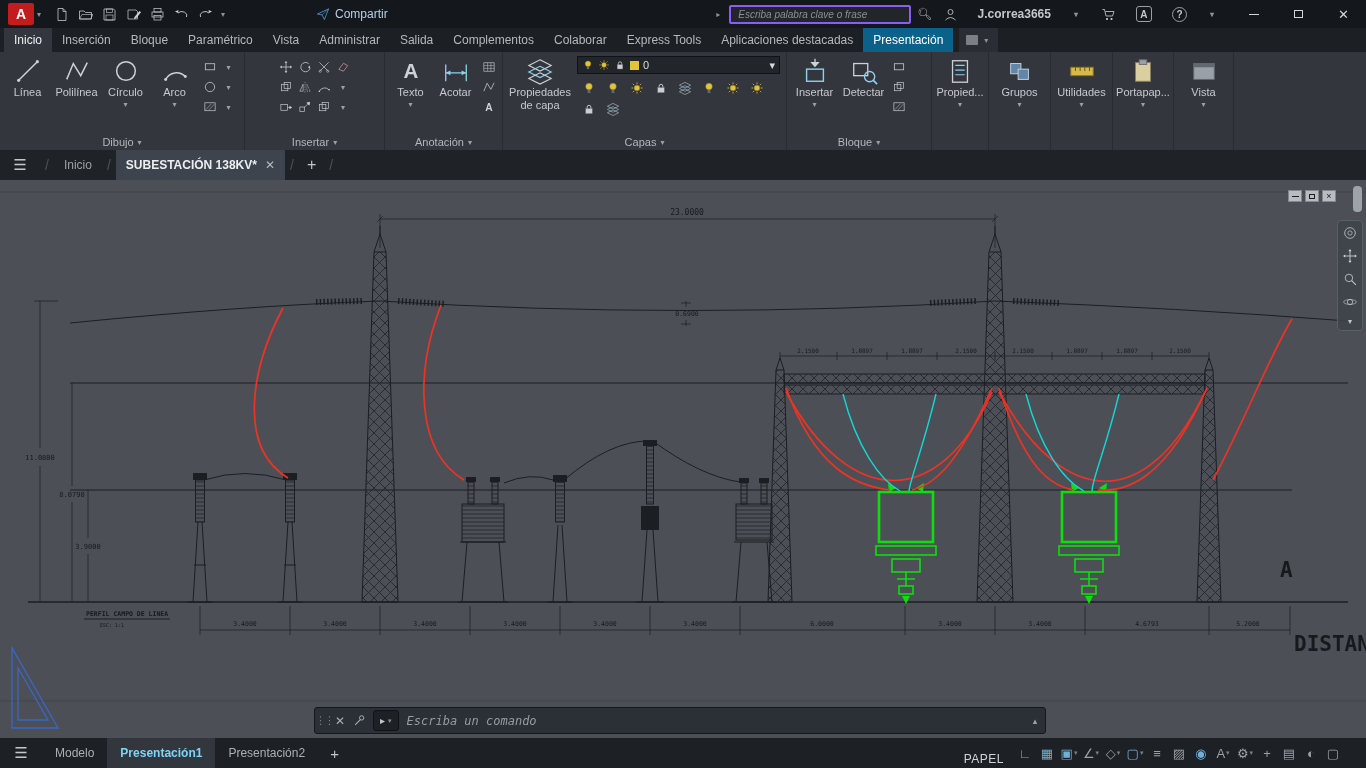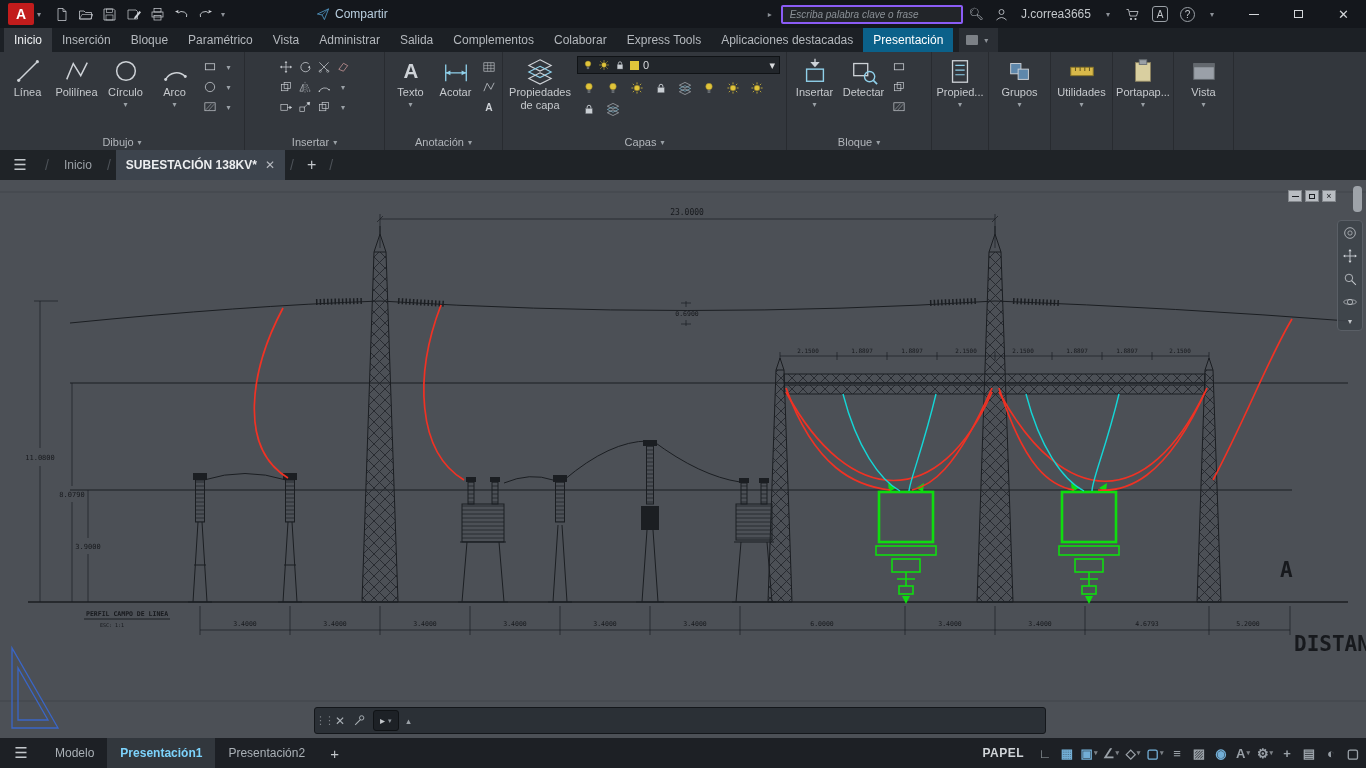--- a/index.html
+++ b/index.html
@@ -12,21 +12,21 @@
 .caret{color:#8d9298;font-size:8px;padding:0 3px;}
 .qat{display:flex;align-items:center;margin-left:6px;gap:2px;}
 .qat .ic{width:22px;height:22px;display:flex;align-items:center;justify-content:center;border-radius:2px;}
 .ic svg{width:15px;height:15px;}
 .share{display:flex;align-items:center;gap:5px;margin-left:88px;color:#b9cfe0;}
 .tb-title{margin-left:34px;white-space:nowrap;color:#d2d5d8;}
 .tb-title .doc{margin-left:18px;}
 .searchwrap{margin-left:auto;display:flex;align-items:center;gap:6px;}
 .searchbox{width:182px;height:19px;background:#222529;border:2px solid #8b5cf6;border-radius:2px;color:#9aa0a6;font-style:italic;font-size:10px;padding:0 7px;}
 .searchbox::placeholder{color:#8b9197;font-style:italic;}
-.tb-right{display:flex;align-items:center;gap:12px;margin-left:10px;}
+.tb-right{display:flex;align-items:center;gap:20px;margin-left:10px;font-weight:bold;}
 .helpq{width:15px;height:15px;border:1px solid #9aa0a6;border-radius:50%;font-size:10px;display:flex;align-items:center;justify-content:center;color:#c3c7cb;}
 .accessA{width:16px;height:16px;border:1px solid #9aa0a6;border-radius:3px;font-size:10px;display:flex;align-items:center;justify-content:center;}
 .winbtns{display:flex;margin-left:14px;}
 .winbtn{width:45px;height:28px;display:flex;align-items:center;justify-content:center;color:#d4d7da;font-size:13px;}
 .wb-min i{display:block;width:10px;border-top:1px solid #d4d7da;}
 .wb-max i{display:block;width:9px;height:8px;border:1px solid #d4d7da;}
 
 
 .rtabs{height:24px;background:#1c2025;display:flex;align-items:stretch;padding-left:4px;flex:0 0 24px;color:#b4b8bd;font-size:12px;}
 .rtab{display:flex;align-items:center;padding:0 10px;cursor:default;}
@@ -102,21 +102,21 @@
 .cmd-input{flex:1;height:21px;background:transparent;border:none;outline:none;color:#c3c7cb;font-family:"DejaVu Sans Mono",monospace;font-size:12px;font-style:italic;padding:0 8px;}
 .cmd-input::placeholder{color:#969ca2;font-style:italic;}
 .cmd-up{width:20px;text-align:center;color:#9aa0a6;font-size:9px;}
 
 
 .statusbar{height:30px;background:#1d2025;display:flex;align-items:center;color:#aab0b6;font-size:12px;flex:0 0 30px;}
 .sb-menu{width:42px;display:flex;align-items:center;justify-content:center;font-size:15px;color:#c3c7cb;}
 .sb-tab{padding:0 13px;height:30px;display:flex;align-items:center;}
 .sb-tab.active{background:#32373d;color:#7dd3fc;font-weight:bold;}
 .sb-plus{padding:0 12px;font-size:15px;color:#c3c7cb;}
-.sb-right{margin-left:auto;display:flex;align-items:center;padding-right:2px;font-weight:bold;}
+.sb-right{margin-left:auto;display:flex;align-items:flex-end;padding-right:22px;}
 .sb-paper{color:#d0d4d8;margin-right:10px;letter-spacing:.5px;}
 .sbi{width:22px;height:26px;display:flex;align-items:center;justify-content:center;font-size:13px;color:#9aa1a8;}
 .sbi.blue{color:#72aed6;}
 .sbi .dn{font-size:7px;margin-left:1px;color:#7c8086;}
 </style>
 </head>
 <body>
 
 <svg width="0" height="0" style="position:absolute">
 <defs>
@@ -1016,20 +1016,21 @@
       <span class="cmd-x">✕</span>
       <span class="cmd-wrench">
           <svg>
             <use href="#i-wrench"></use>
           </svg>
         </span>
       <span class="cmd-prompt">
           <span>▸</span>
           <span class="dn" style="font-size:7px;color:#8b9197">▾</span>
         </span>
+      <input class="cmd-input" placeholder="Escriba un comando" style="">
       <span class="cmd-up">▴</span>
     </div>
   </div>
 
   <div class="statusbar">
     <span class="sb-menu">☰</span>
     <span class="sb-tab">Modelo</span>
     <span class="sb-tab active">Presentación1</span>
     <span class="sb-tab">Presentación2</span>
     <span class="sb-plus">+</span>

